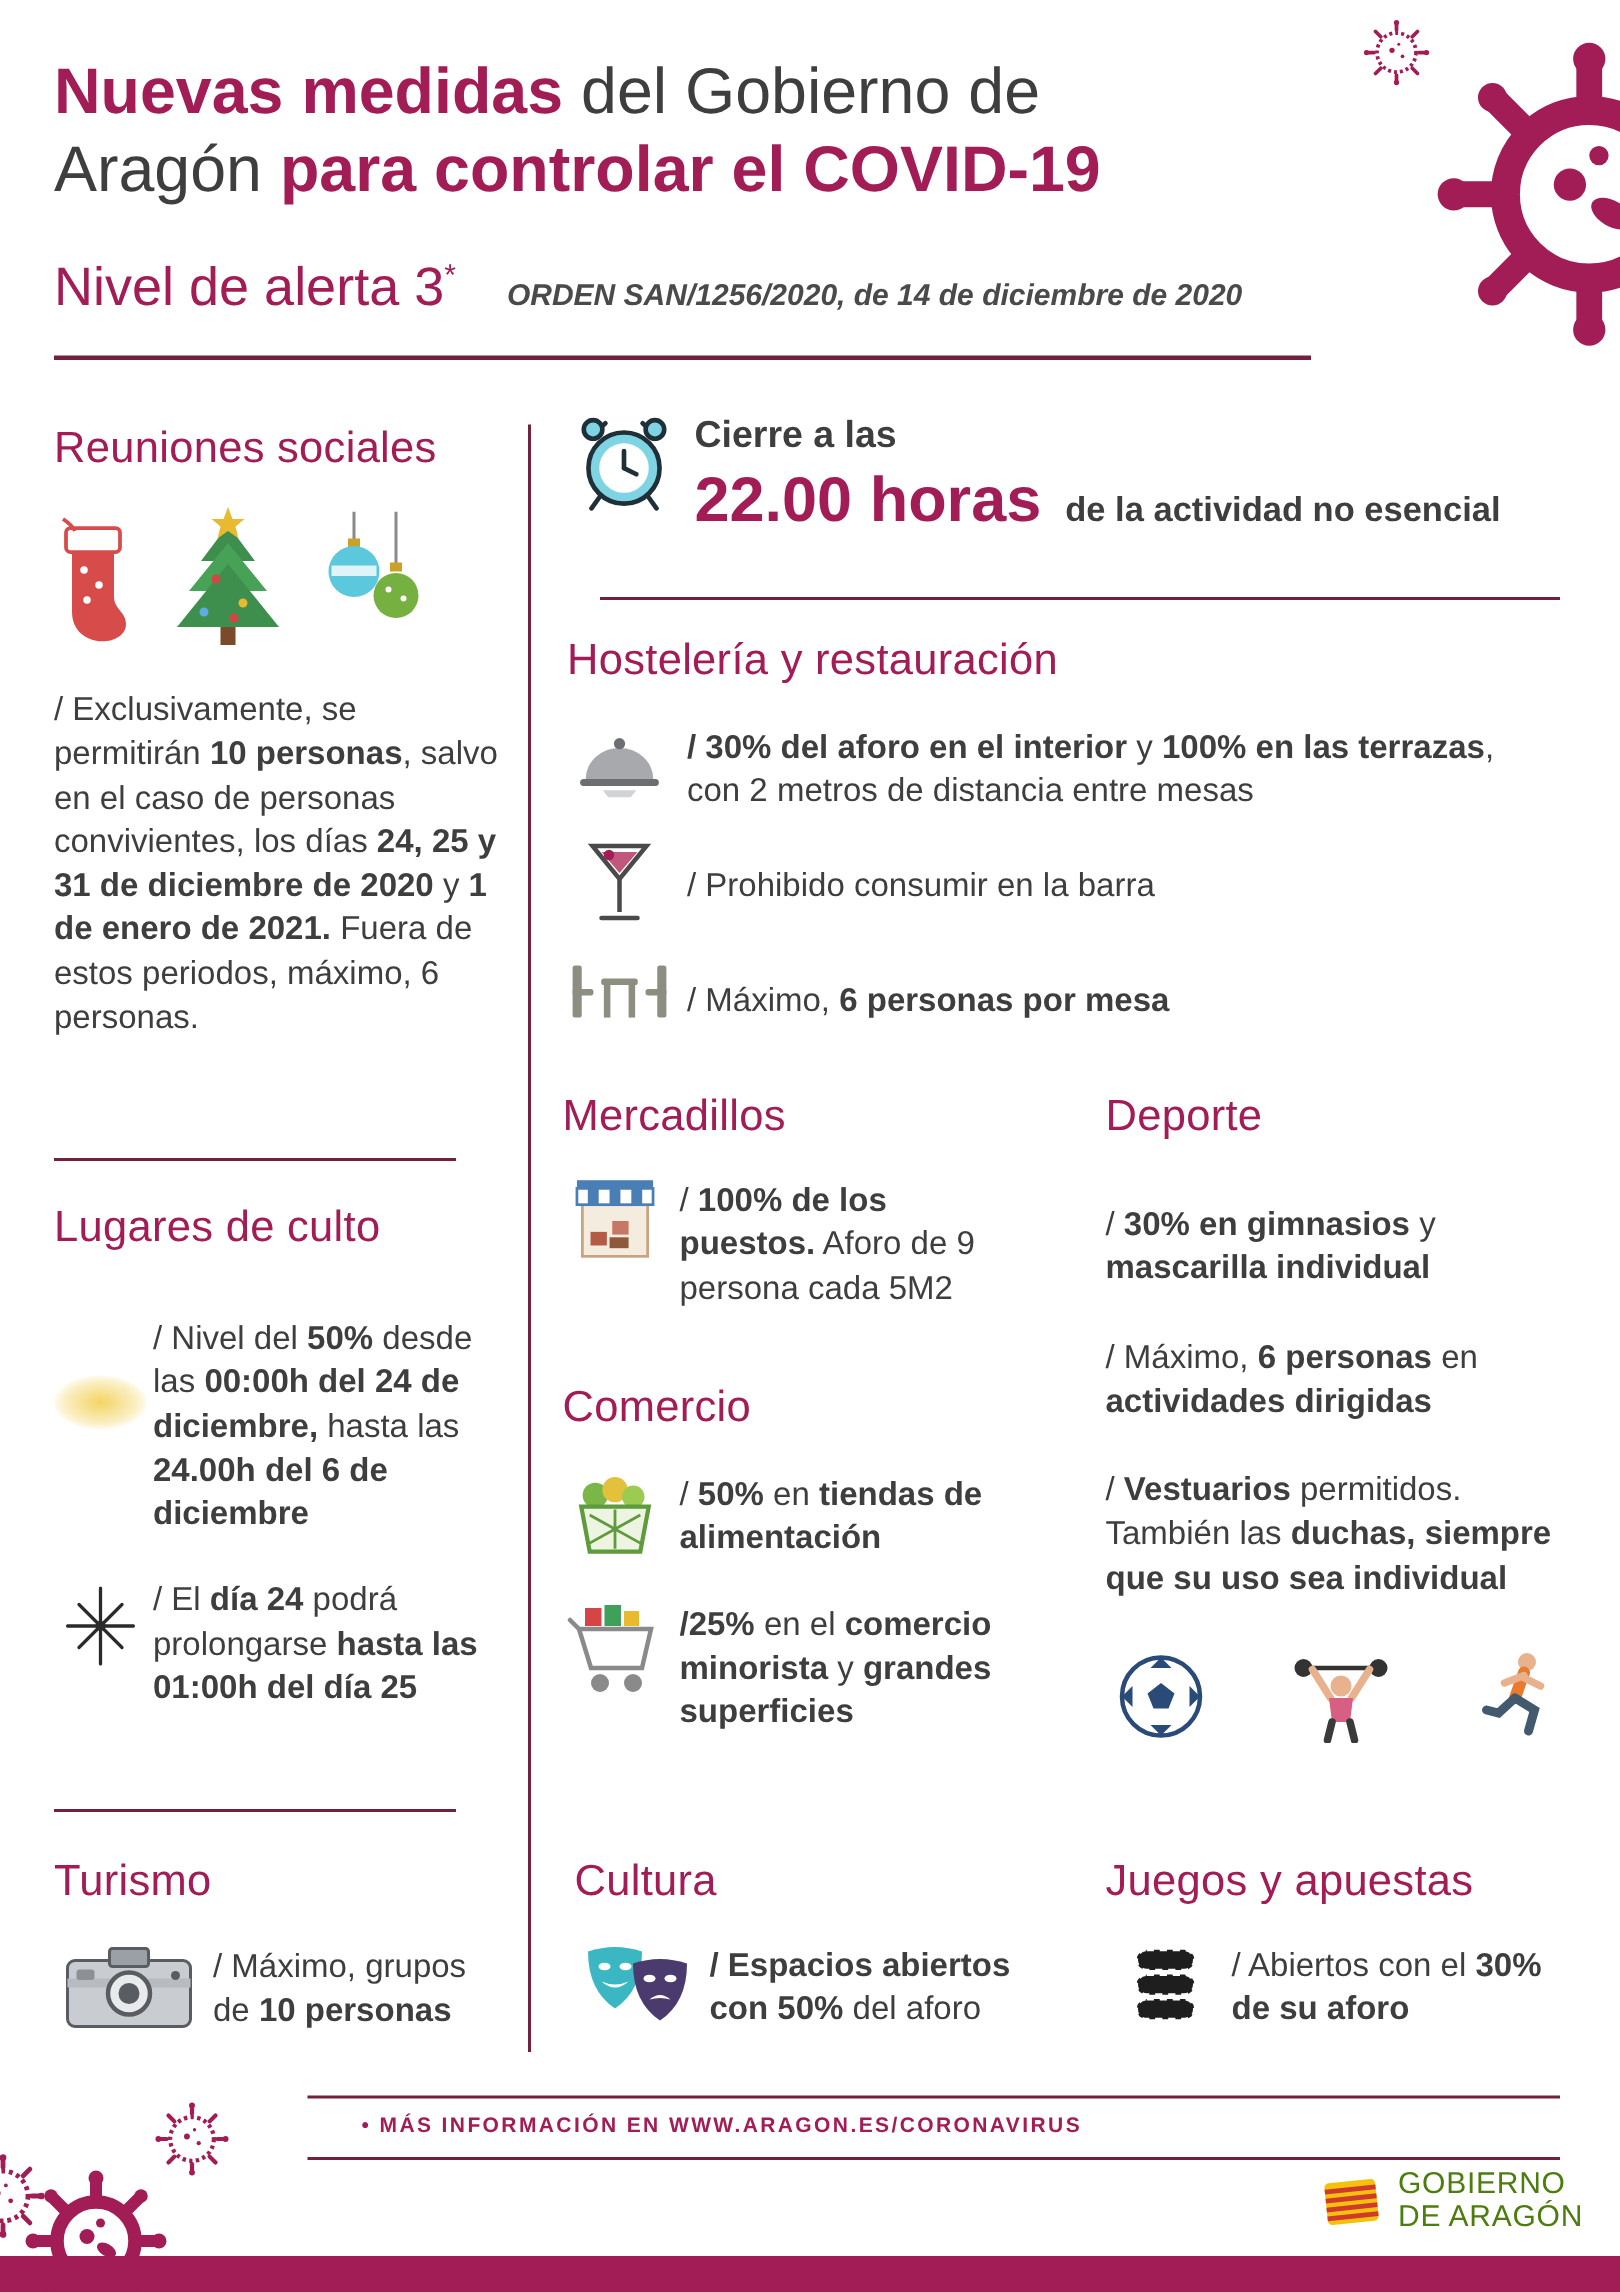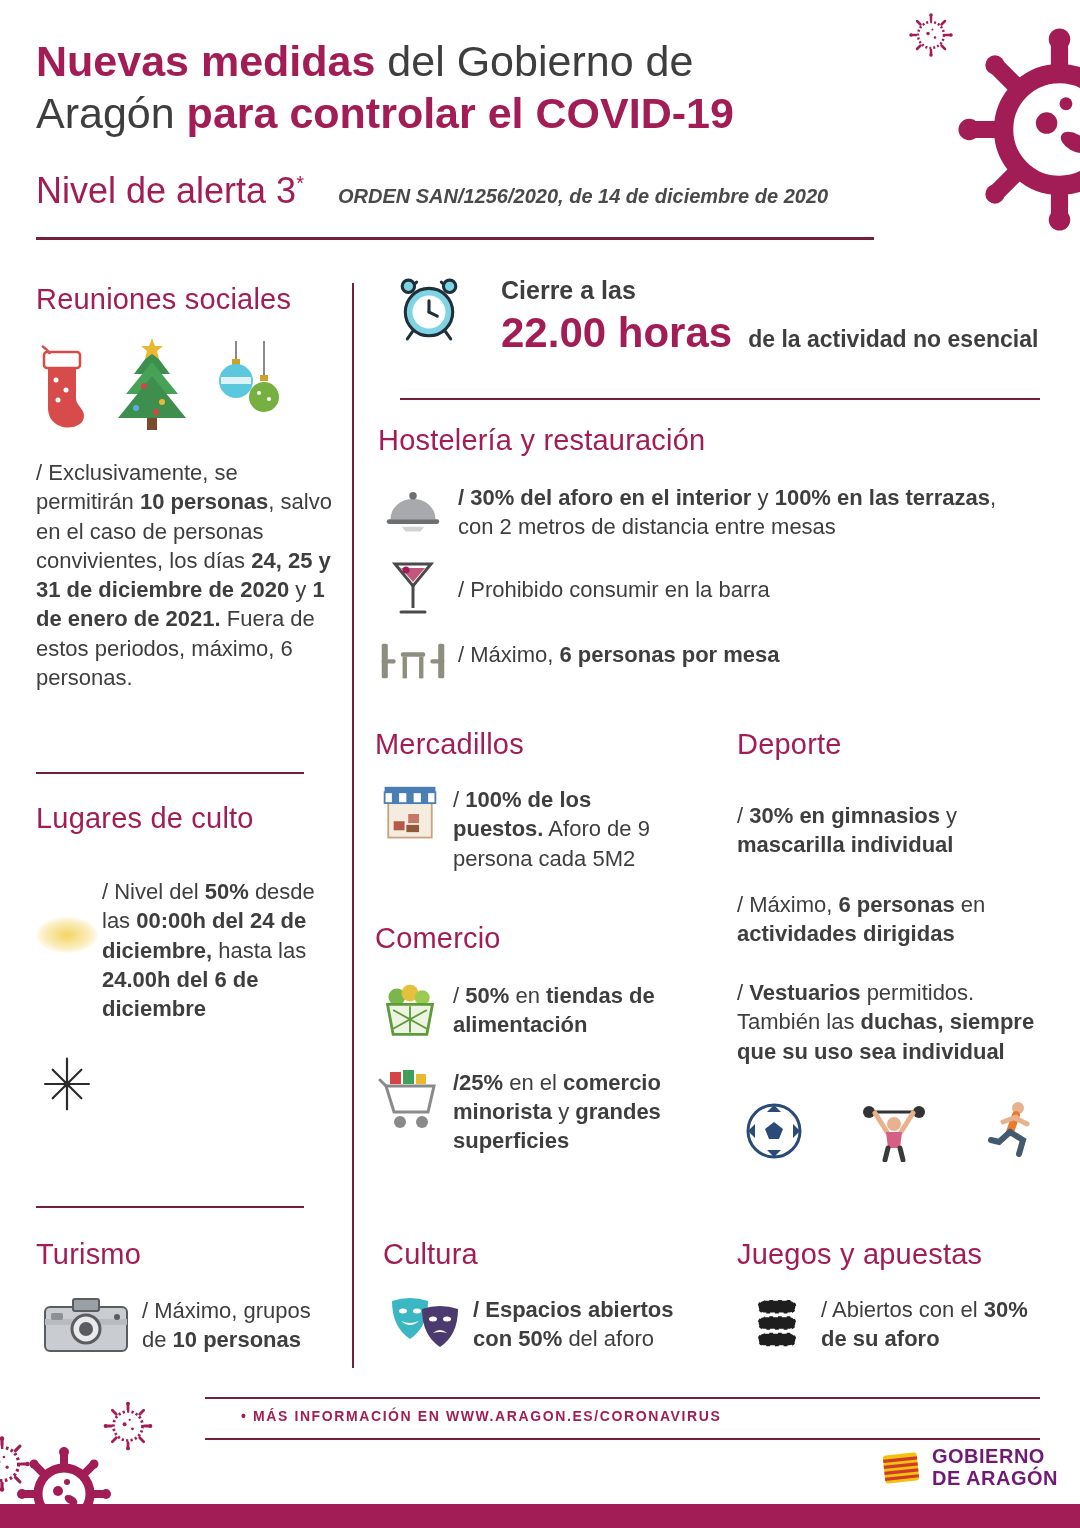--- a/index.html
+++ b/index.html
@@ -15,21 +15,21 @@
   .abs{position:absolute;}
   .item{display:flex;align-items:flex-start;}
   .icon-col{flex:none;display:flex;justify-content:center;}
   .virus{color:var(--accent,#a21d56);position:absolute;}
   .glow{
     width:66px;height:36px;border-radius:50%;
     background:radial-gradient(ellipse at center, rgba(243,210,90,.95) 0%, rgba(243,210,90,.35) 55%, rgba(243,210,90,0) 75%);
   }
   .title{font-size:43px;line-height:1.2;font-weight:400;color:var(--text,#3e3e3e);}
   .info-line{font-size:14px;font-weight:700;letter-spacing:1.6px;color:var(--accent,#a21d56);margin-left:11px;}
-  .logo-text{font-size:20px;font-weight:700;line-height:1.08;color:#701a75;letter-spacing:.5px;}
+  .logo-text{font-size:20px;font-weight:400;line-height:1.08;color:#4d7c0f;letter-spacing:.5px;}
 </style>
 </head>
 <body>
 
 <div class="page">
 
   <svg width="0" height="0" style="position:absolute" aria-hidden="true">
     <defs>
       <symbol id="virus" viewBox="0 0 100 100">
         <g stroke="currentColor" stroke-width="8" stroke-linecap="round">
@@ -151,20 +151,21 @@
         <svg width="54" height="54" viewBox="0 0 64 64" style="margin-top:6px">
           <g stroke="#2b2b2b" stroke-width="2.6" stroke-linecap="round">
             <line x1="32" y1="2" x2="32" y2="62"></line>
               <line x1="6" y1="32" x2="58" y2="32"></line>
             <line x1="15" y1="15" x2="49" y2="49"></line>
               <line x1="49" y1="15" x2="15" y2="49"></line>
           </g>
           <circle cx="32" cy="32" r="4" fill="#2b2b2b"></circle>
         </svg>
       </div>
+      <div class="body-text" style="width:246px;margin-left:4px"><span>/ El </span><span class="b">día 24</span><span> podrá prolongarse </span><span class="b">hasta las 01:00h del día 25</span></div>
     </div>
   </div>
 
   <div class="rule" style="left:36px;top:1206px;width:268px;height:2px"></div>
 
   <div class="abs" style="left:36px;top:1238px;width:302px">
     <div class="h-sec">Turismo</div>
     <div class="item" style="margin-top:24px;align-items:center">
       <div class="icon-col" style="width:100px">
         <svg width="86" height="60" viewBox="0 0 86 60">
@@ -174,21 +175,21 @@
           <circle cx="43" cy="34" r="14" fill="#e8eaec" stroke="#595c60" stroke-width="3"></circle>
           <circle cx="43" cy="34" r="7" fill="#595c60"></circle>
           <rect x="8" y="18" width="12" height="7" rx="2" fill="#8d9095"></rect>
           <circle cx="74" cy="22" r="3" fill="#595c60"></circle>
         </svg>
       </div>
       <div class="body-text" style="width:195px;margin-left:6px"><span>/ Máximo, grupos de </span><span class="b">10 personas</span></div>
     </div>
   </div>
 
-  <div class="abs" style="left:396px;top:276px;display:flex;gap:39px">
+  <div class="abs" style="left:383px;top:276px;display:flex;gap:14px">
     <svg width="66" height="68" viewBox="0 0 64 64">
       <g stroke="#1f3038" stroke-width="3" fill="none" stroke-linecap="round">
         <path d="M10 14 L20 5"></path>
           <path d="M54 14 L44 5"></path>
         <path d="M16 53 L11 60"></path>
           <path d="M48 53 L53 60"></path>
       </g>
       <circle cx="12" cy="9" r="6" fill="#7fd4e4" stroke="#1f3038" stroke-width="3"></circle>
       <circle cx="52" cy="9" r="6" fill="#7fd4e4" stroke="#1f3038" stroke-width="3"></circle>
       <circle cx="32" cy="34" r="23" fill="#7fd4e4" stroke="#1f3038" stroke-width="3"></circle>
@@ -227,21 +228,21 @@
         <svg width="44" height="60" viewBox="0 0 44 60">
           <path d="M4 4 H40 L22 26 Z" fill="none" stroke="#4a4a4a" stroke-width="3"></path>
           <path d="M10 8 H34 L22 22 Z" fill="#c2577d"></path>
           <line x1="22" y1="26" x2="22" y2="48" stroke="#4a4a4a" stroke-width="3"></line>
           <line x1="10" y1="52" x2="34" y2="52" stroke="#4a4a4a" stroke-width="3" stroke-linecap="round"></line>
           <circle cx="15" cy="10" r="3.5" fill="#a21d56"></circle>
         </svg>
       </div>
       <div class="body-text" style="width:578px;margin-left:10px"><span>/ Prohibido consumir en la barra</span></div>
     </div>
-    <div class="item" style="margin-top:20px;align-items:flex-start">
+    <div class="item" style="margin-top:20px;align-items:flex-end">
       <div class="icon-col" style="width:70px">
         <svg width="66" height="42" viewBox="0 0 76 48">
           <g fill="#8d8d80">
             <rect x="2" y="4" width="7" height="40" rx="2"></rect>
               <rect x="2" y="22" width="16" height="5" rx="2"></rect>
             <rect x="24" y="14" width="28" height="5" rx="2"></rect>
               <rect x="26" y="19" width="5" height="25"></rect>
               <rect x="45" y="19" width="5" height="25"></rect>
             <rect x="67" y="4" width="7" height="40" rx="2"></rect>
               <rect x="58" y="22" width="16" height="5" rx="2"></rect>

